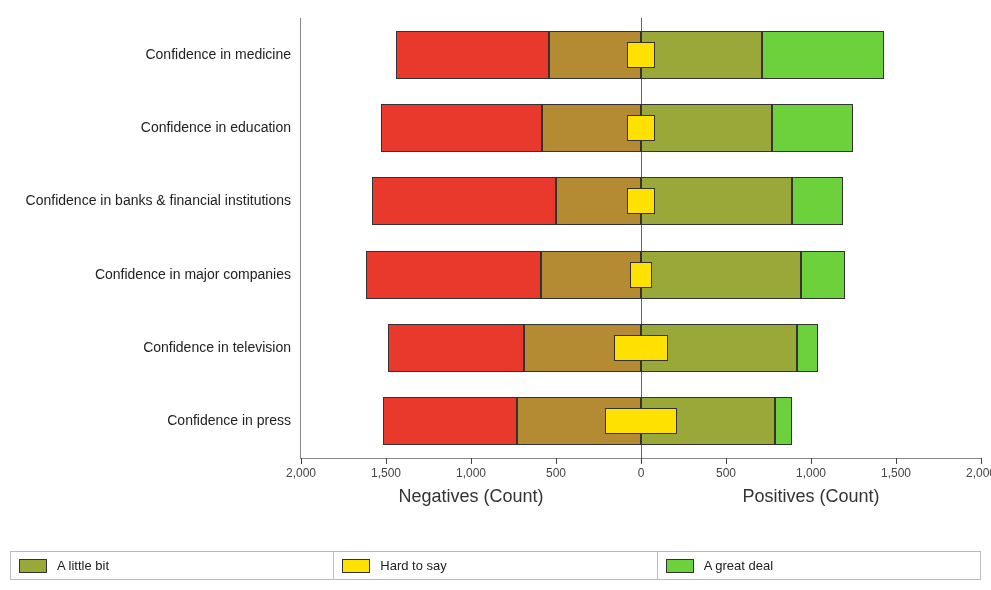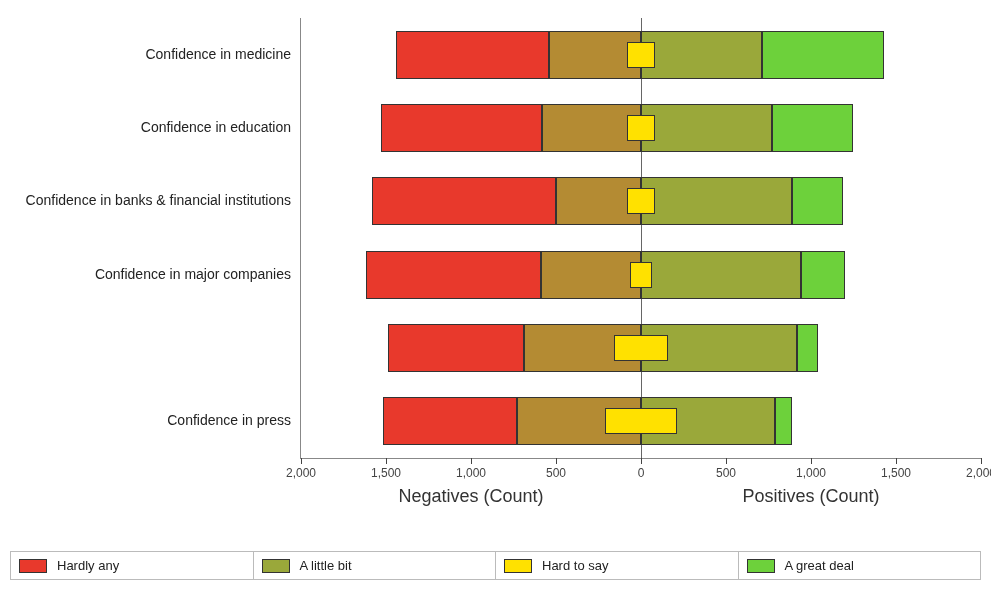--- a/index.html
+++ b/index.html
@@ -181,35 +181,32 @@
         <div class="bar color-hardly" style="right: 464.1px; width: 134.3px;"></div>
         <div class="bar color-onlysome" style="right: 340px; width: 124.1px;"></div>
         <div class="bar color-little" style="left: 340px; width: 134.3px;"></div>
         <div class="bar color-great" style="left: 474.3px; width: 17px;"></div>
         <div class="hard-to-say" style="left: 304.3px; width: 71.4px;"></div>
       </div>
     </div>
 
   <div class="legend">
     <div class="legend-item">
-      <span class="swatch color-hardly"></span>
-      <span>Hardly any</span>
-    </div>
-    <div class="legend-item">
       <span class="swatch color-little"></span>
       <span>A little bit</span>
     </div>
     <div class="legend-item">
       <span class="swatch color-hard"></span>
       <span>Hard to say</span>
     </div>
     <div class="legend-item">
       <span class="swatch color-great"></span>
       <span>A great deal</span>
     </div>
   </div>
 
 <div class="cat-label" style="top: 45.6667px;">Confidence in medicine</div>
     <div class="cat-label" style="top: 119px;">Confidence in education</div>
     <div class="cat-label" style="top: 265.667px;">Confidence in major companies</div>
     <div class="cat-label" style="top: 192.333px;">Confidence in banks &amp; financial institutions</div>
+    <div class="cat-label" style="top: 339px;">Confidence in television</div>
     <div class="cat-label" style="top: 412.333px; padding-left: 44px;">Confidence in press</div>
   </div>
 
 </body></html>

